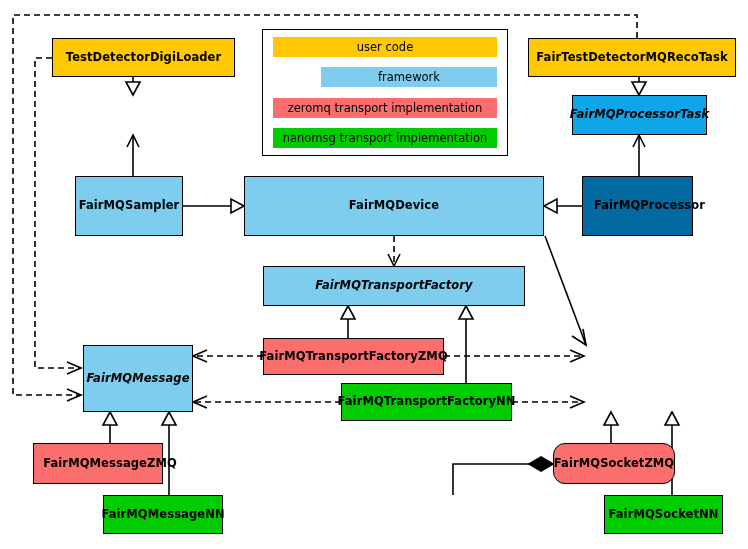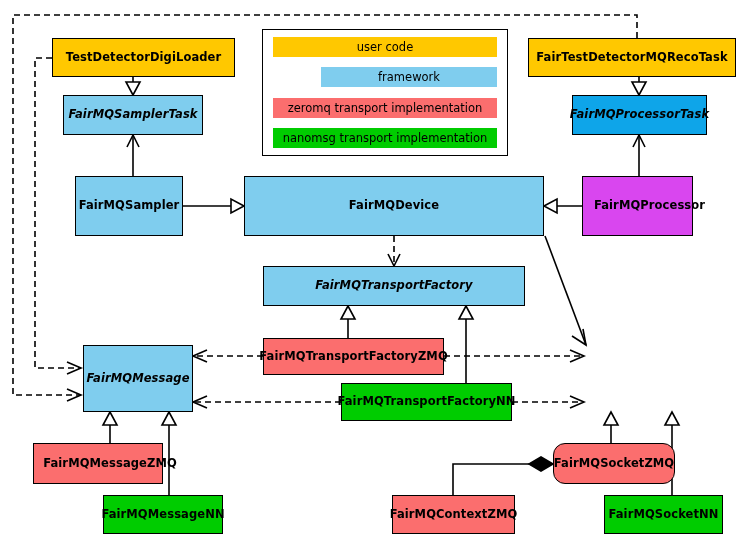--- a/index.html
+++ b/index.html
@@ -148,30 +148,27 @@
       <span>zeromq transport implementation</span>
     </div>
     <div class="legend-row" style="background: rgb(0, 204, 0);">
       <span>nanomsg transport implementation</span>
     </div>
   </div>
 
   <div class="node" style="left: 52px; top: 38px; width: 183px; height: 39px; background: rgb(255, 200, 0);">
       <span>TestDetectorDigiLoader</span>
     </div>
-  <div class="node abstract" style="left: 63px; top: 95px; width: 140px; height: 40px; background: rgb(127, 205, 238);">
-      <span>FairMQSamplerTask</span>
-    </div>
   <div class="node" style="left: 75px; top: 176px; width: 108px; height: 60px; background: rgb(127, 205, 238);">
       <span>FairMQSampler</span>
     </div>
   <div class="node" style="left: 244px; top: 176px; width: 300px; height: 60px; background: rgb(127, 205, 238);">
       <span>FairMQDevice</span>
     </div>
-  <div class="node" style="left: 582px; top: 176px; width: 111px; height: 60px; background: #d946ef; padding-left: 24px;">
+  <div class="node" style="left: 582px; top: 176px; width: 111px; height: 60px; background: #0369a1; padding-left: 24px;">
       <span>FairMQProcessor</span>
     </div>
   <div class="node" style="left: 528px; top: 38px; width: 208px; height: 39px; background: rgb(255, 200, 0);">
       <span>FairTestDetectorMQRecoTask</span>
     </div>
   <div class="node abstract" style="left: 572px; top: 95px; width: 135px; height: 40px; background: #0ea5e9;">
       <span>FairMQProcessorTask</span>
     </div>
   <div class="node abstract" style="left: 263px; top: 266px; width: 262px; height: 40px; background: rgb(127, 205, 238);">
       <span>FairMQTransportFactory</span>
@@ -187,20 +184,17 @@
     </div>
   <div class="node" style="left: 33px; top: 443px; width: 130px; height: 41px; background: rgb(251, 110, 110); padding-left: 24px;">
       <span>FairMQMessageZMQ</span>
     </div>
   <div class="node" style="left: 103px; top: 495px; width: 120px; height: 39px; background: rgb(0, 204, 0);">
       <span>FairMQMessageNN</span>
     </div>
   <div class="node" style="left: 553px; top: 443px; width: 122px; height: 41px; background: rgb(251, 110, 110); border-radius: 12px;">
       <span>FairMQSocketZMQ</span>
     </div>
-  <div class="node" style="left: 392px; top: 495px; width: 123px; height: 39px; background: rgb(251, 110, 110);">
-      <span>FairMQContextZMQ</span>
-    </div>
   <div class="node" style="left: 604px; top: 495px; width: 119px; height: 39px; background: rgb(0, 204, 0);">
       <span>FairMQSocketNN</span>
     </div>
 
 </div>
 
 </body></html>

